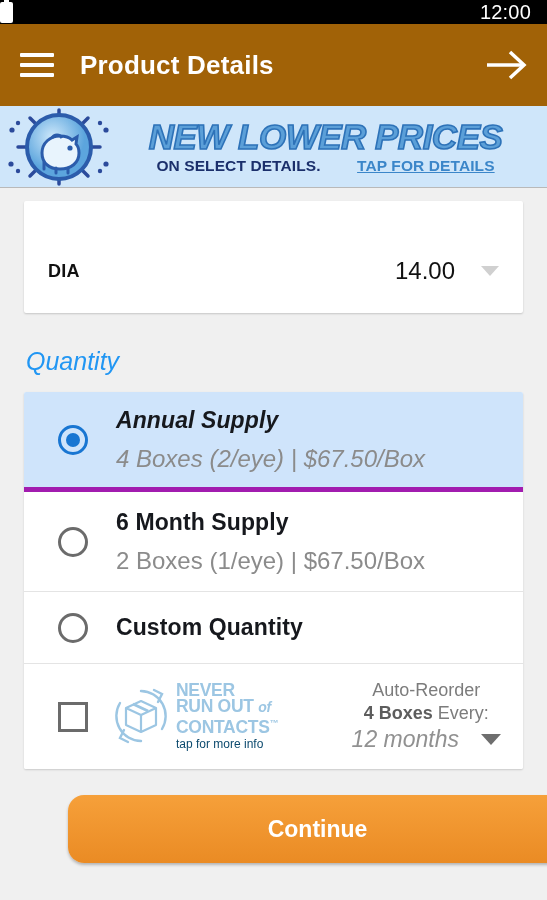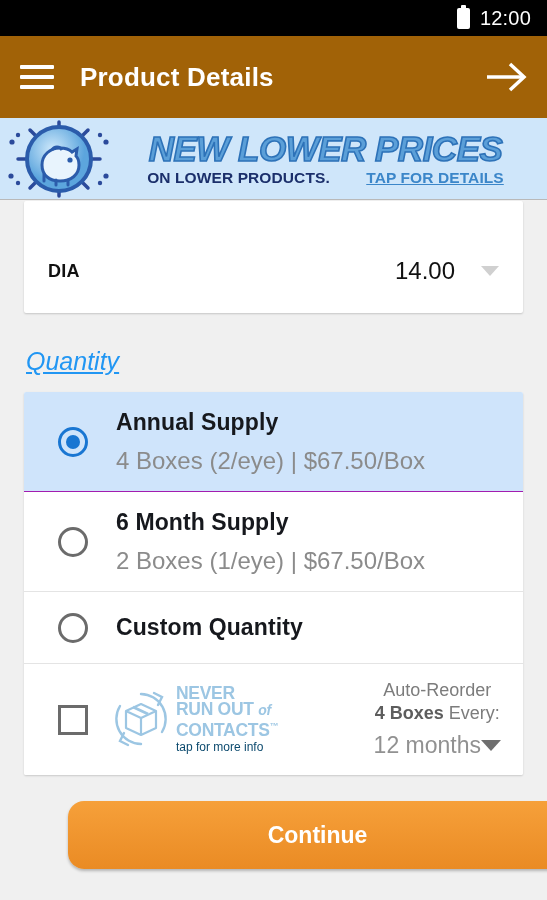--- a/index.html
+++ b/index.html
@@ -6,22 +6,22 @@
   html,body { width:547px; height:900px; }
   body {
     font-family:"Liberation Sans", sans-serif;
     background:#f0f0f0;
     overflow:hidden;
     position:relative;
   }
 
   
   .statusbar{
-    height:36px; background:#000; display:flex; align-items:center;
-    justify-content:flex-end; padding-right:16px; gap:10px;
+    height:24px; background:#000; display:flex; align-items:center;
+    justify-content:space-between; padding-right:16px; gap:10px;
   }
   .battery{ width:13px; height:21px; background:#fff; border-radius:2px; position:relative; }
   .battery::before{
     content:""; position:absolute; top:-3px; left:4px; width:5px; height:3px;
     background:#fff; border-radius:1px 1px 0 0;
   }
   .clock{ color:#fff; font-size:20px; letter-spacing:.2px; }
 
   
   .appbar{
@@ -71,32 +71,31 @@
   .spec-value{ margin-left:auto; font-size:24px; color:#111; }
   .caret{
     width:0; height:0; border-left:9px solid transparent; border-right:9px solid transparent;
     border-top:10px solid #d0d0d0; margin-left:26px;
   }
 
   
   .section-title{
     font-size:25px; color:#2196f3; font-style:italic; font-weight:normal;
     padding:34px 0 16px 26px;
-    text-decoration:underline;
   }
 
   .qcard{
     background:#fff; margin:0 24px; border-radius:2px;
     box-shadow:0 1px 2px rgba(0,0,0,.16); overflow:hidden;
   }
   .opt{
     display:flex; align-items:center; padding:0 0 0 34px; min-height:100px;
     cursor:pointer; border-bottom:1px solid #e4e4e4; background:#fff;
   }
-  .opt.selected{ background:#cfe4fb; border-bottom:1px solid #a21caf; }
+  .opt.selected{ background:#cfe4fb; border-bottom:5px solid #a21caf;font-style:italic; }
   .opt.short{ min-height:72px; }
   .radio{
     width:30px; height:30px; border-radius:50%; border:3px solid #6b6b6b;
     flex:0 0 30px; position:relative;
   }
   .opt.selected .radio{ border-color:#1976d2; }
   .opt.selected .radio::after{
     content:""; position:absolute; inset:5px; border-radius:50%; background:#1976d2;
   }
   .opt-text{ margin-left:28px; }
@@ -120,22 +119,22 @@
     letter-spacing:-.3px; white-space:nowrap;
   }
   .nroc-of{ font-style:italic; font-size:14px; }
   .nroc-tm{ font-size:9px; vertical-align:super; }
   .nroc-tap{ font-size:12px; color:#0c4a6e; margin-top:3px; white-space:nowrap; }
   .reorder-right{ margin-left:auto; text-align:center; padding-right:4px; }
   .ro-l1{ font-size:18px; color:#7c7c7c; }
   .ro-l2{ font-size:18px; color:#7c7c7c; margin-top:2px; }
   .ro-l2 b{ color:#5d5d5d; }
   .ro-sel{
-    display:flex; align-items:center; justify-content:center; margin-top:8px;
-    cursor:pointer; 
+    display:flex; align-items:center; justify-content:center; margin-top:2px;
+    cursor:pointer; gap:22px;font-style:italic;
   }
   .ro-sel-val{ font-size:23px; color:#919191; }
   .caret-dark{
     width:0; height:0; border-left:10px solid transparent; border-right:10px solid transparent;
     border-top:11px solid #6e6e6e;
   }
 
   
   .continue-wrap{ padding:26px 24px 0; }
   .continue{
@@ -201,21 +200,21 @@
       </g>
       <circle cx="59" cy="41" r="32" fill="url(#pg)" stroke="#2b5cab" stroke-width="4"></circle>
       <path d="M42 47c0-10 8-17 18-17 5 0 9 1 12 4l5-3-1 7c2 2 3 5 3 9 0 10-8 16-19 16S42 57 42 47z" fill="#e8f4fd" stroke="#2b5cab" stroke-width="3"></path>
       <circle cx="70" cy="42" r="2.6" fill="#2b5cab"></circle>
       <path d="M44 56v7M56 62v5M68 62v5" stroke="#2b5cab" stroke-width="3" stroke-linecap="round"></path>
       <path d="M52 32c2-4 8-4 10 0" stroke="#2b5cab" stroke-width="3" fill="none"></path>
     </svg>
   </div>
   <div class="promo-text">
     <div class="promo-line1">NEW LOWER PRICES</div>
-    <div class="promo-line2"><span>ON LOWER PRODUCTS. </span><span class="promo-link">TAP FOR DETAILS</span></div>
+    <div class="promo-line2"><span>ON SELECT DETAILS. </span><span class="promo-link">TAP FOR DETAILS</span></div>
   </div>
 </div>
 
 <div class="content">
 
   <div class="card">
     <div class="card-top">
       <div class="spec-row">
         <div class="spec-label">DIA</div>
         <div class="spec-value">14.00</div>

